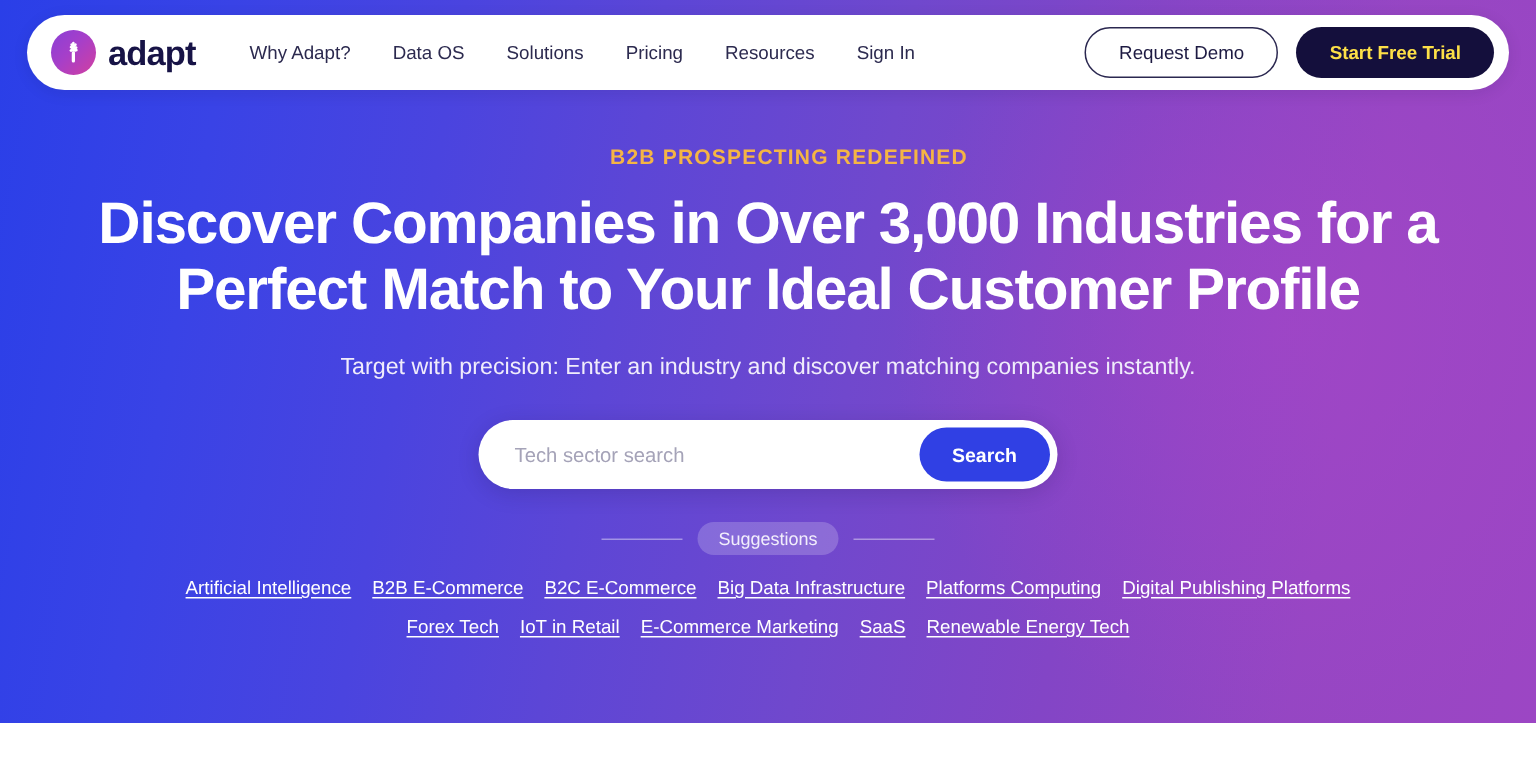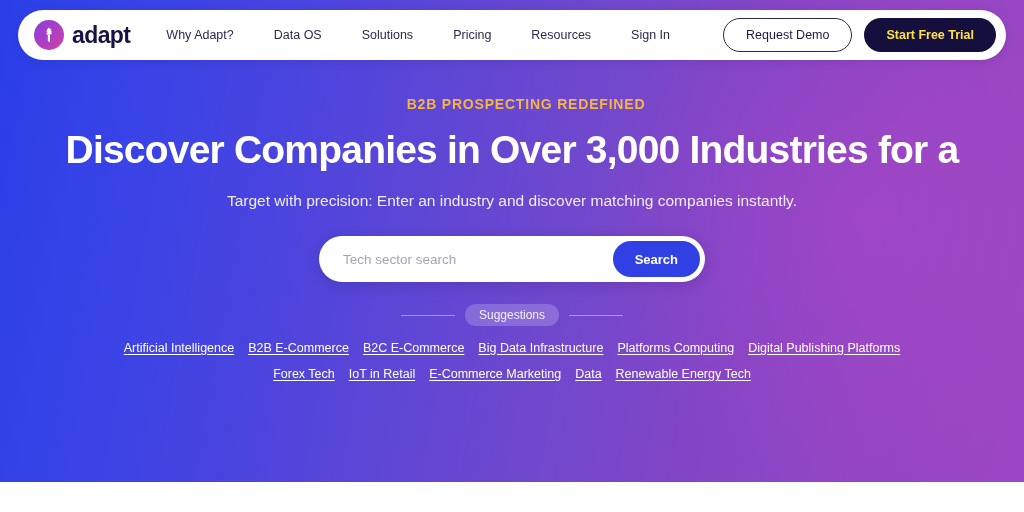--- a/index.html
+++ b/index.html
@@ -86,21 +86,21 @@
     font-size: 23px;
     font-weight: bold;
     color: #171346;
     letter-spacing: -0.6px;
   }
 
   .nav-links {
     display: flex;
     align-items: center;
     margin-left: 22px;
-    gap: 12px;
+    gap: 0px;
   }
   .nav-link {
     font-size: 12.5px;
     color: #2c2a4f;
     padding: 6px 14px;
     white-space: nowrap;
     cursor: pointer;
   }
 
   .nav-actions {
@@ -258,20 +258,21 @@
 <div id="page">
 
   <div class="hero">
     <div class="hero-glow"></div>
 
     <div class="hero-inner">
       <div class="eyebrow">B2B PROSPECTING REDEFINED</div>
 
       <div class="headline">
         <span>Discover Companies in Over 3,000 Industries for a</span>
+        <span>Perfect Match to Your Ideal Customer Profile</span>
       </div>
 
       <div class="subhead">Target with precision: Enter an industry and discover matching companies instantly.</div>
 
       <div class="search-wrap">
         <div class="search-bar">
           <input class="search-input" type="text" placeholder="Tech sector search" style="">
           <button class="search-btn">Search</button>
         </div>
       </div>
@@ -288,21 +289,21 @@
           <a class="sugg-link">B2B E-Commerce</a>
           <a class="sugg-link">B2C E-Commerce</a>
           <a class="sugg-link">Big Data Infrastructure</a>
           <a class="sugg-link">Platforms Computing</a>
           <a class="sugg-link">Digital Publishing Platforms</a>
         </div>
         <div class="sugg-row">
           <a class="sugg-link">Forex Tech</a>
           <a class="sugg-link">IoT in Retail</a>
           <a class="sugg-link">E-Commerce Marketing</a>
-          <a class="sugg-link">Data</a>
+          <a class="sugg-link">SaaS</a>
           <a class="sugg-link">Renewable Energy Tech</a>
         </div>
       </div>
     </div>
   </div>
 
   <div class="navbar">
     <div class="brand">
       <div class="brand-mark">
         <svg width="20" height="20" viewBox="0 0 24 24" aria-hidden="true">

